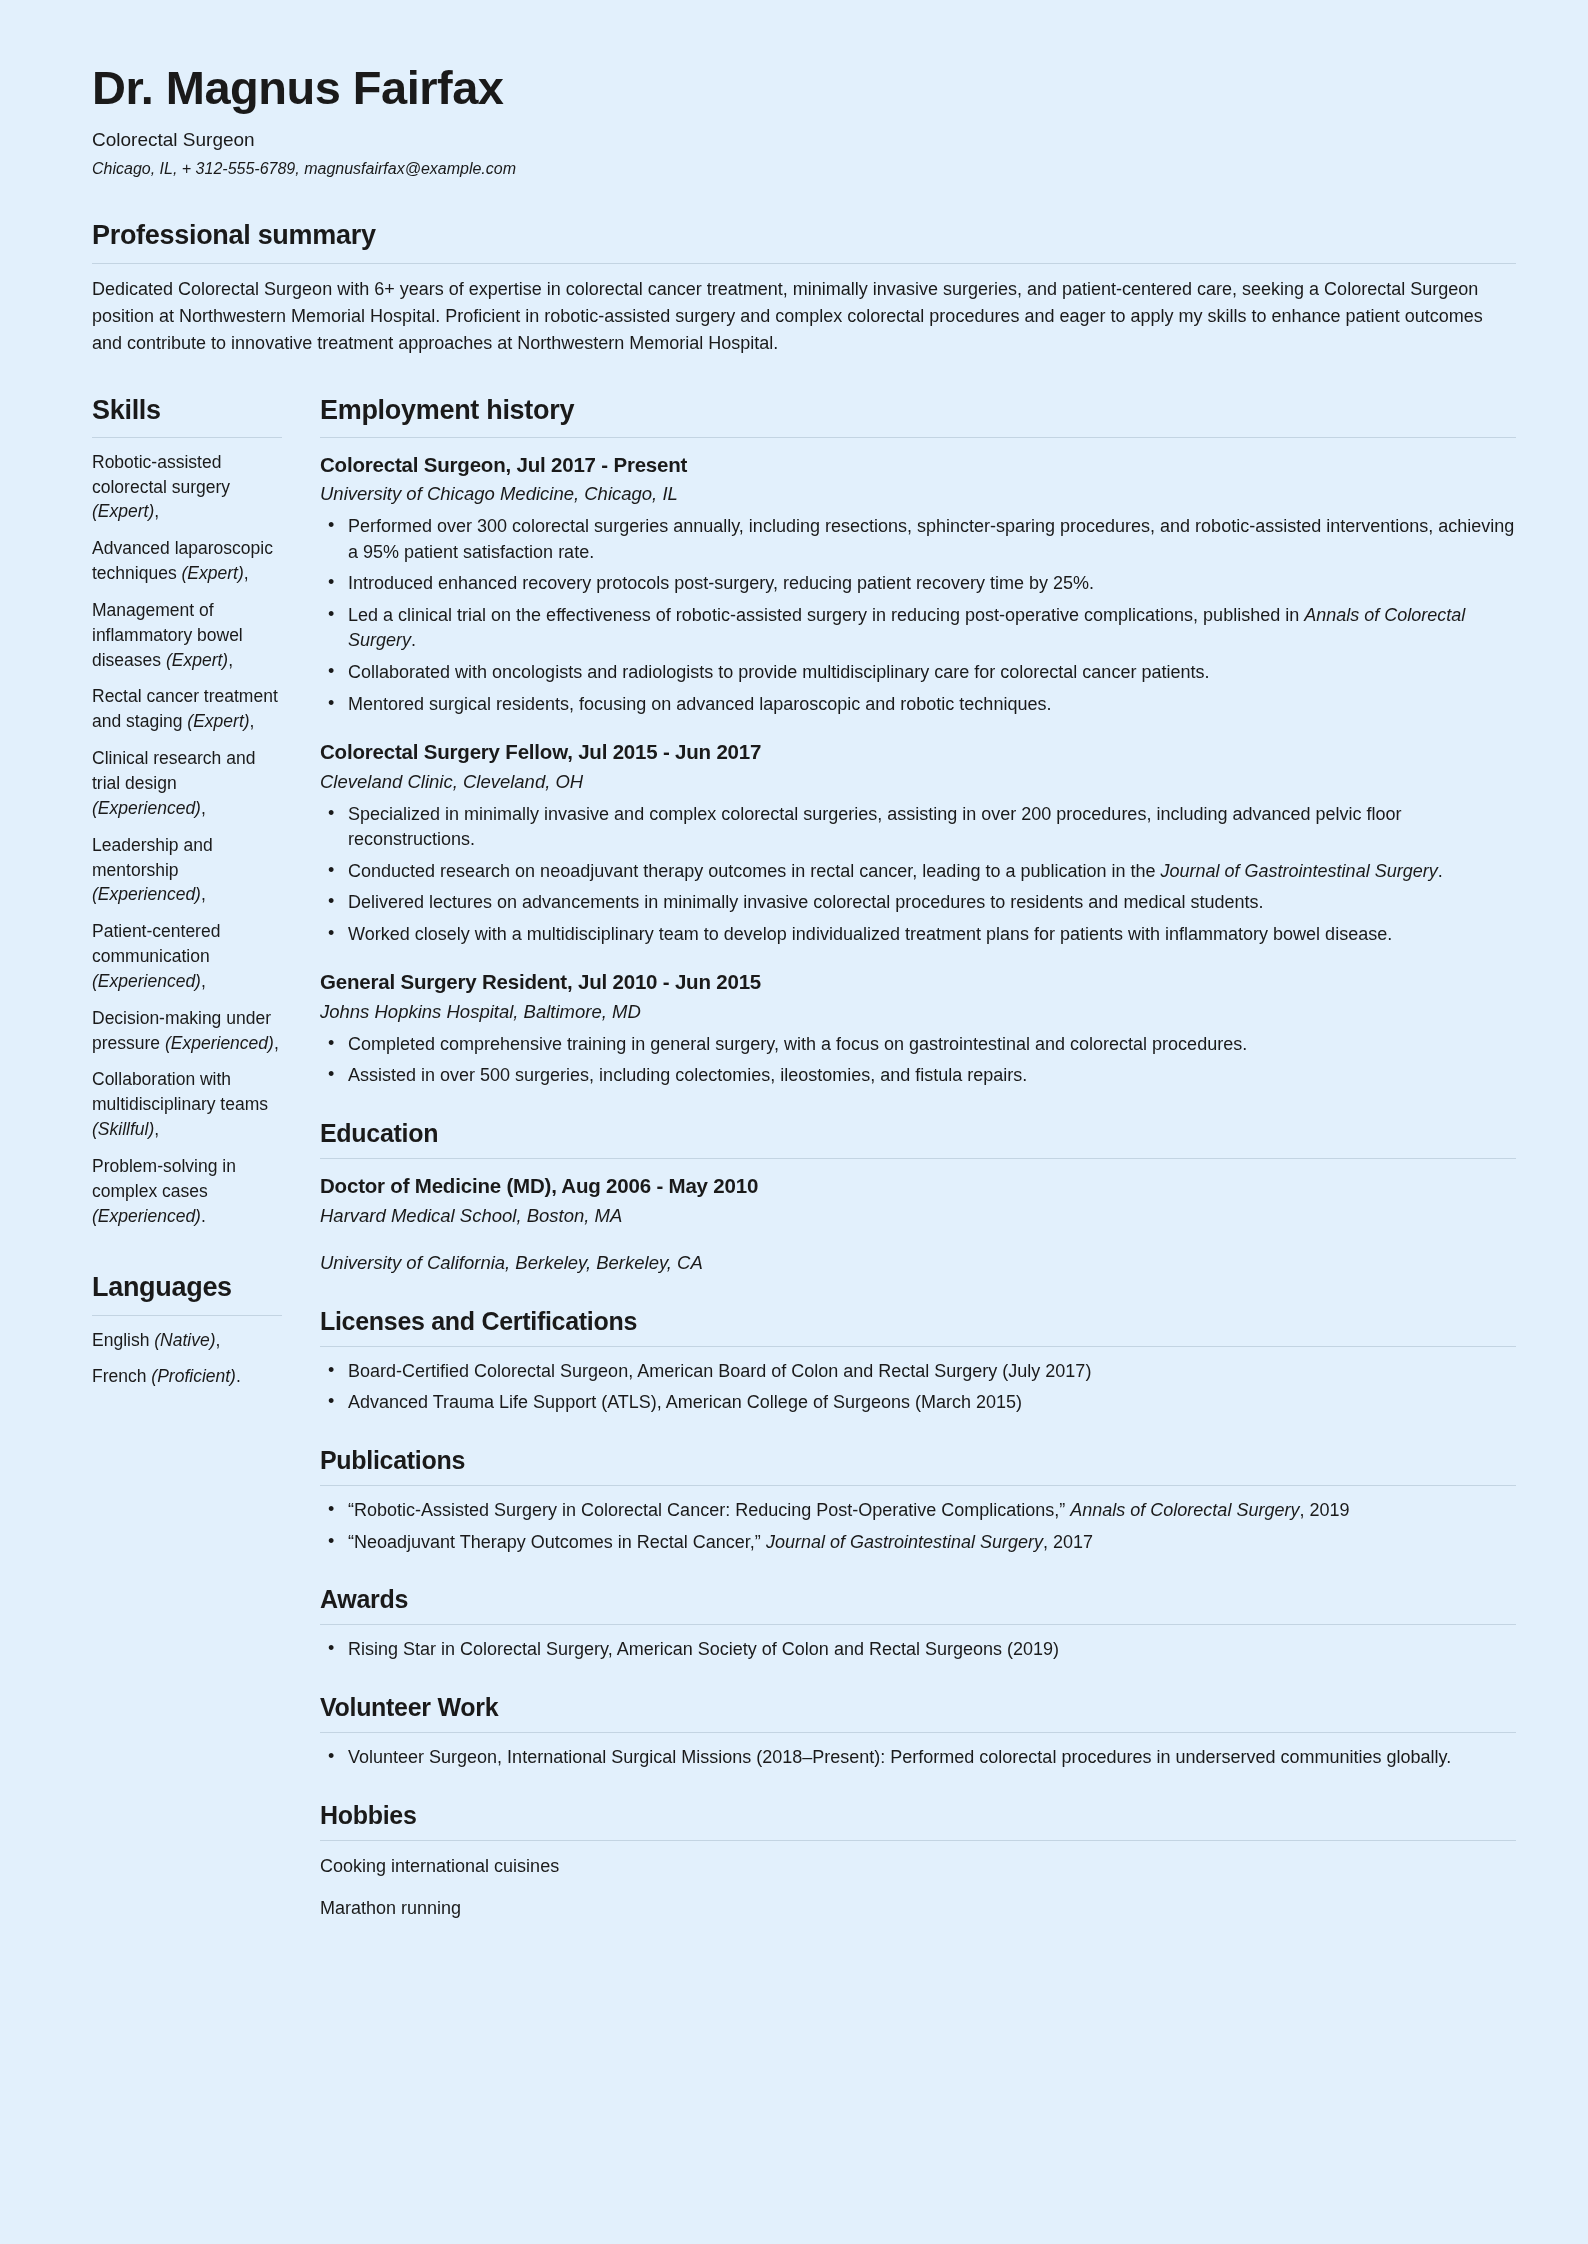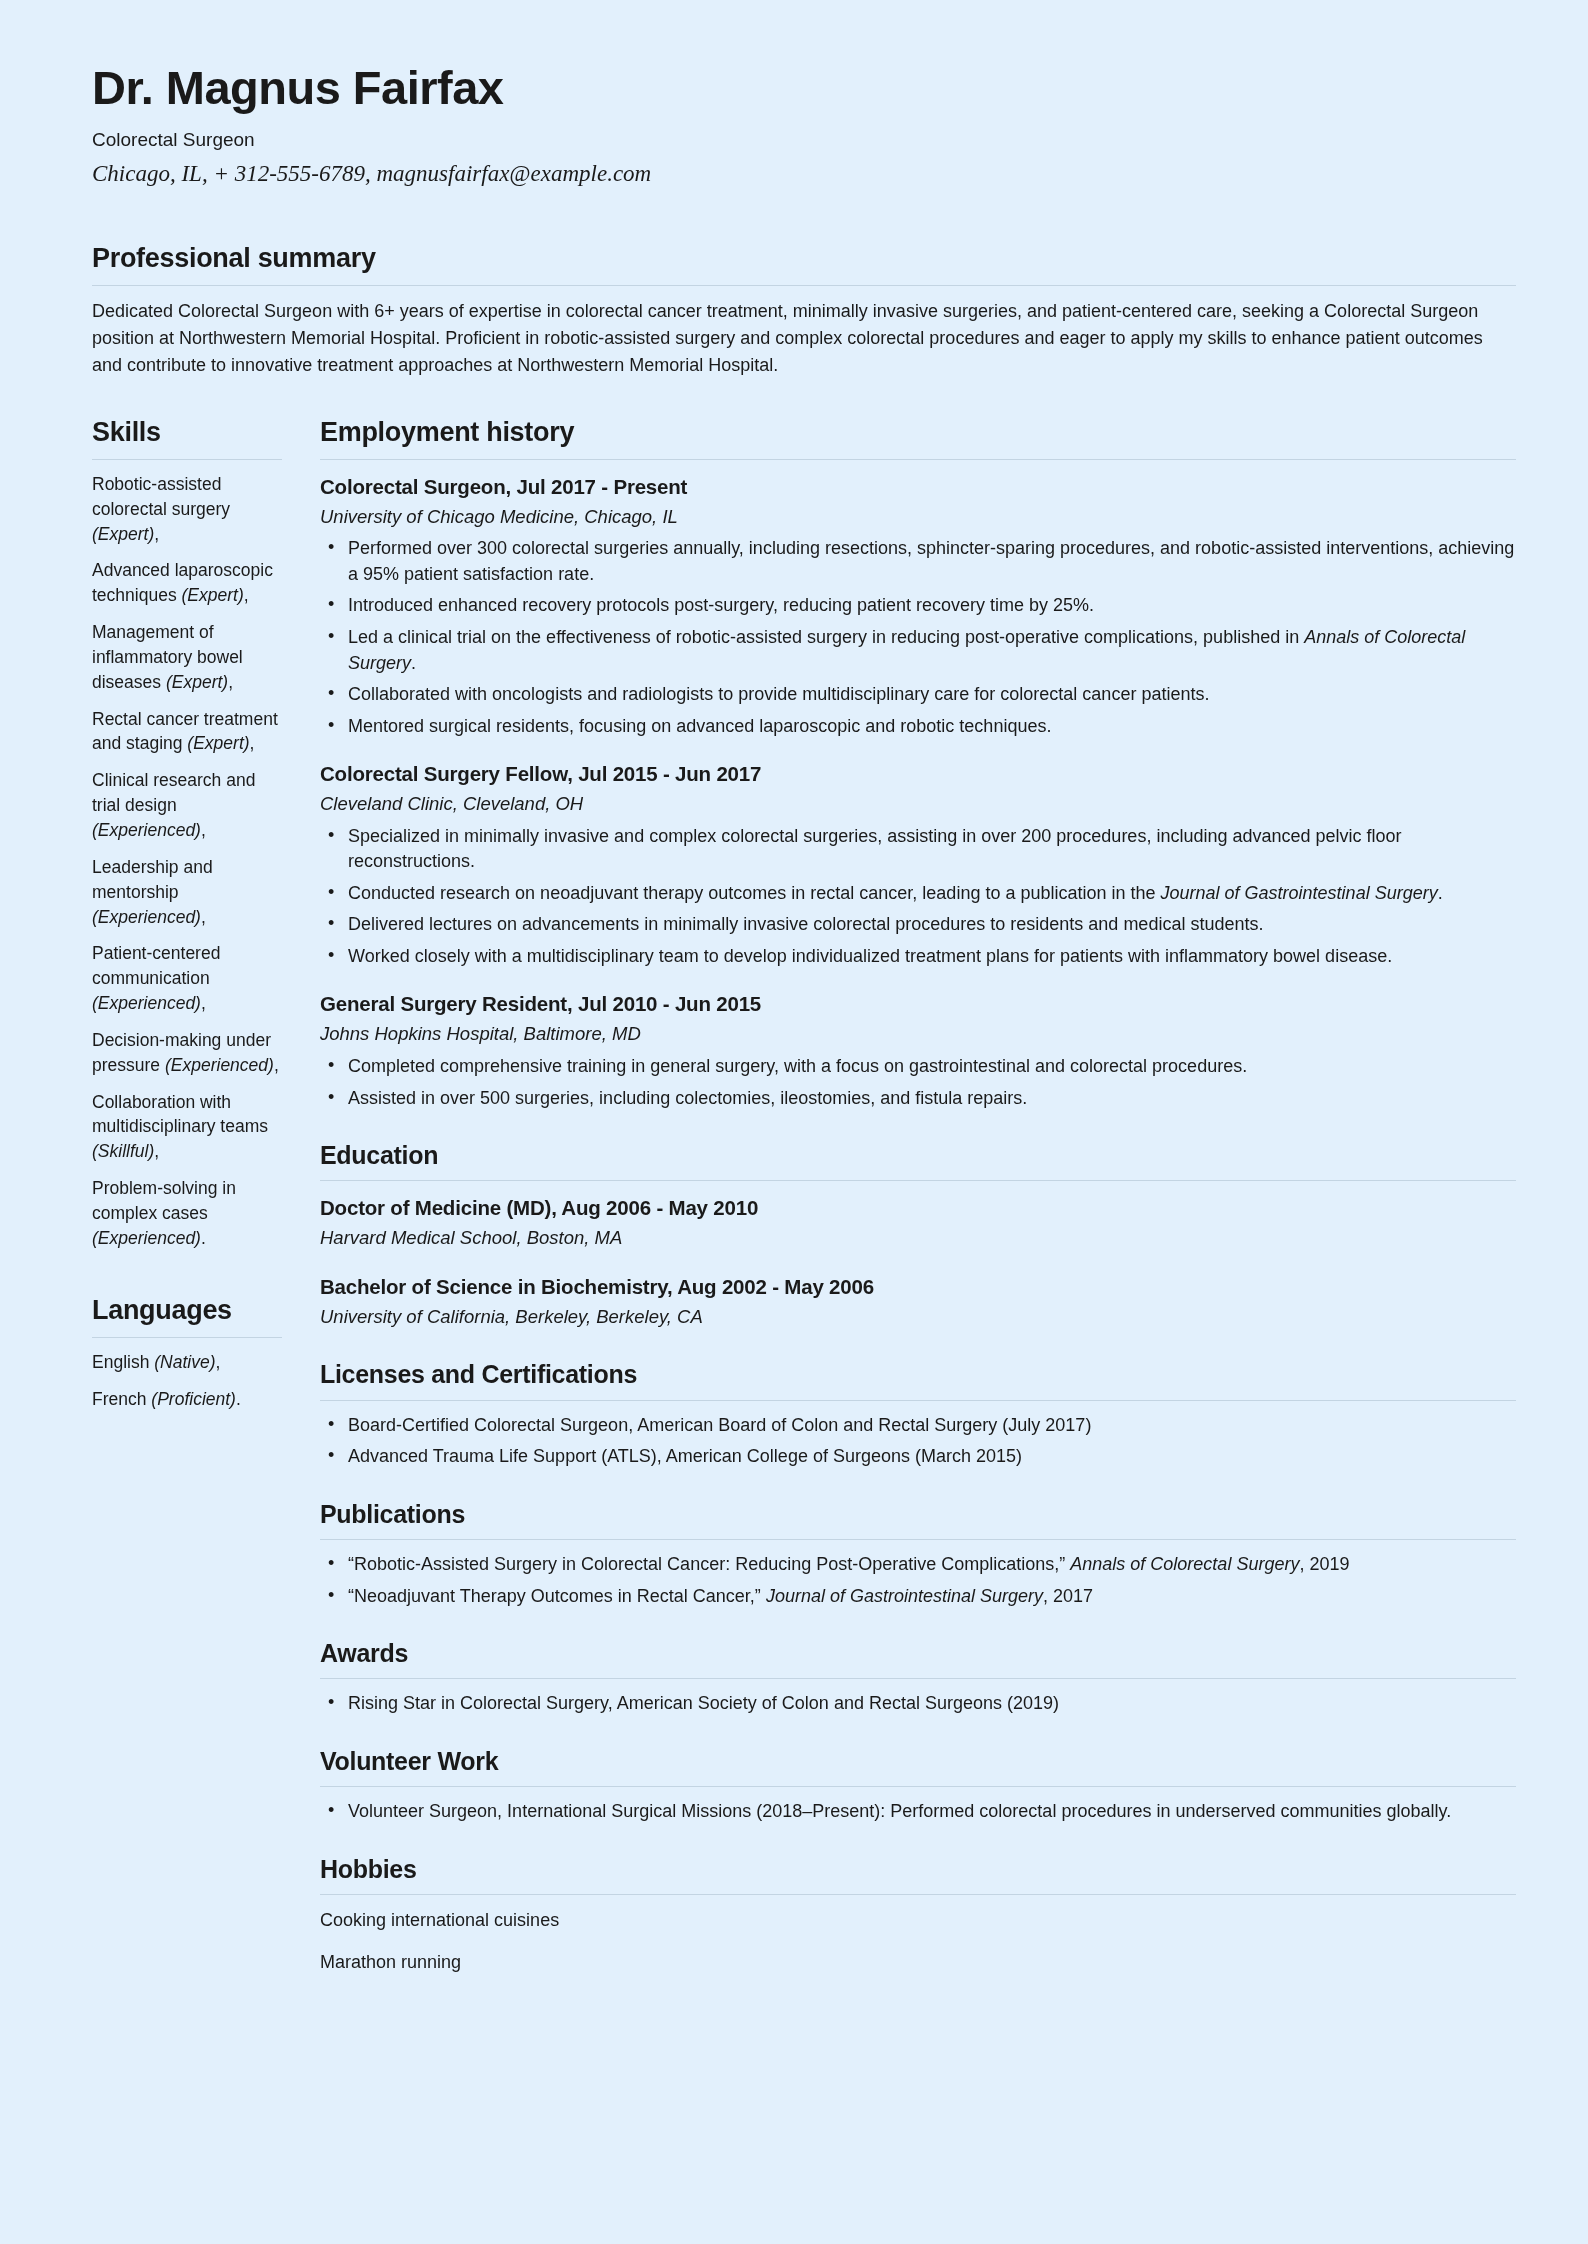--- a/index.html
+++ b/index.html
@@ -17,21 +17,21 @@
   }
   .name {
     font-family: "Liberation Sans", sans-serif;
     font-size: 47px;
     font-weight: bold;
     letter-spacing: -0.5px;
     line-height: 1.1;
     margin-bottom: 12px;
   }
   .job-title { font-size: 19px; margin-bottom: 4px; }
-  .contact { font-size: 23px; font-style: italic; margin-bottom: 48px; font-family: Liberation Serif, serif; }
+  .contact { font-size: 16px; font-style: italic; margin-bottom: 36px; }
 
   h2.section {
     font-size: 27px;
     font-weight: bold;
     letter-spacing: -0.3px;
     margin-bottom: 7px;
   }
   h2.section.sub { font-size: 25px; }
   .rule { border-top: 1px solid #c3d4e2; margin-bottom: 12px; }
 
@@ -170,21 +170,20 @@
 
       <div class="block">
         <h2 class="section sub">Education</h2>
         <div class="rule"></div>
         <div id="education-list">
             <div class="entry">
               <div class="entry-title">Doctor of Medicine (MD), Aug 2006 - May 2010</div>
               <div class="entry-sub">Harvard Medical School, Boston, MA</div>
             </div>
             <div class="entry">
-              <div class="entry-title">Bachelor of Science in Biochemistry, Aug 2002 - May 2006</div>
               <div class="entry-sub">University of California, Berkeley, Berkeley, CA</div>
             </div>
           </div>
       </div>
 
       <div class="block">
         <h2 class="section sub">Licenses and Certifications</h2>
         <div class="rule"></div>
         <ul id="licenses-list">
             <li>Board-Certified Colorectal Surgeon, American Board of Colon and Rectal Surgery (July 2017)</li>

